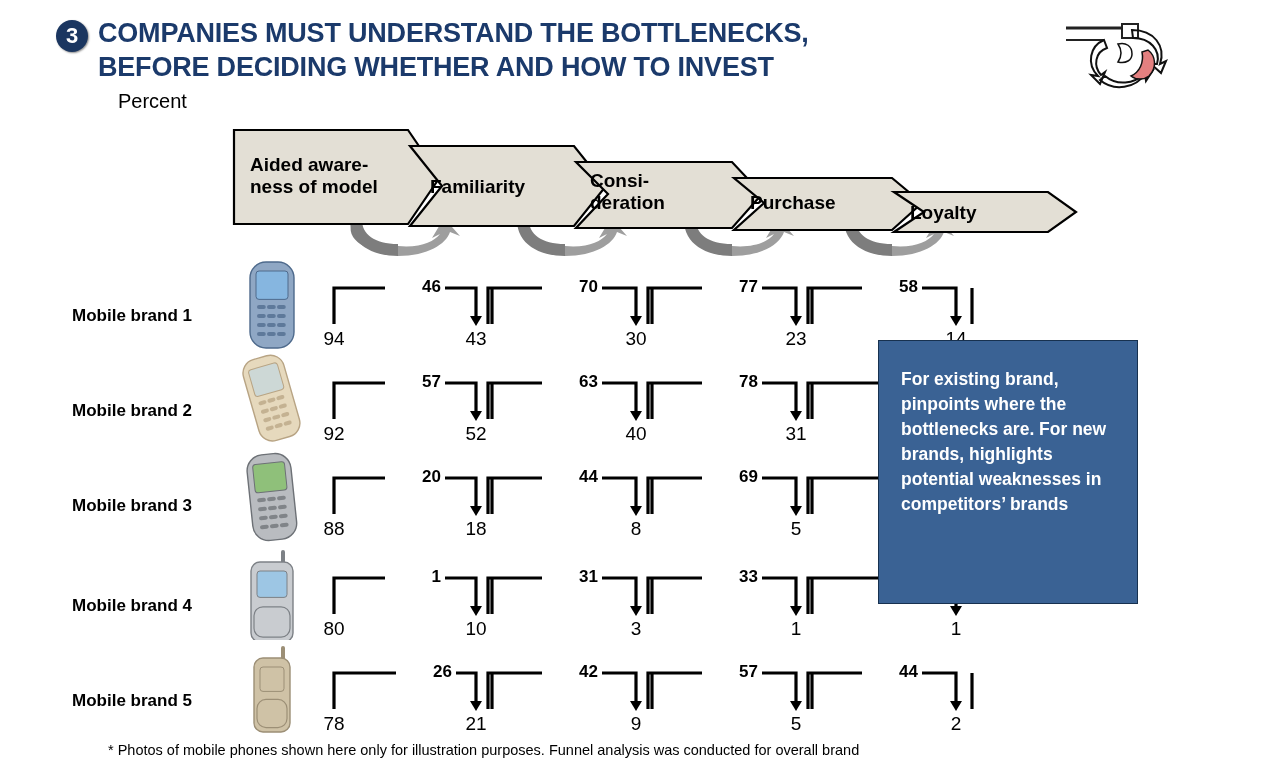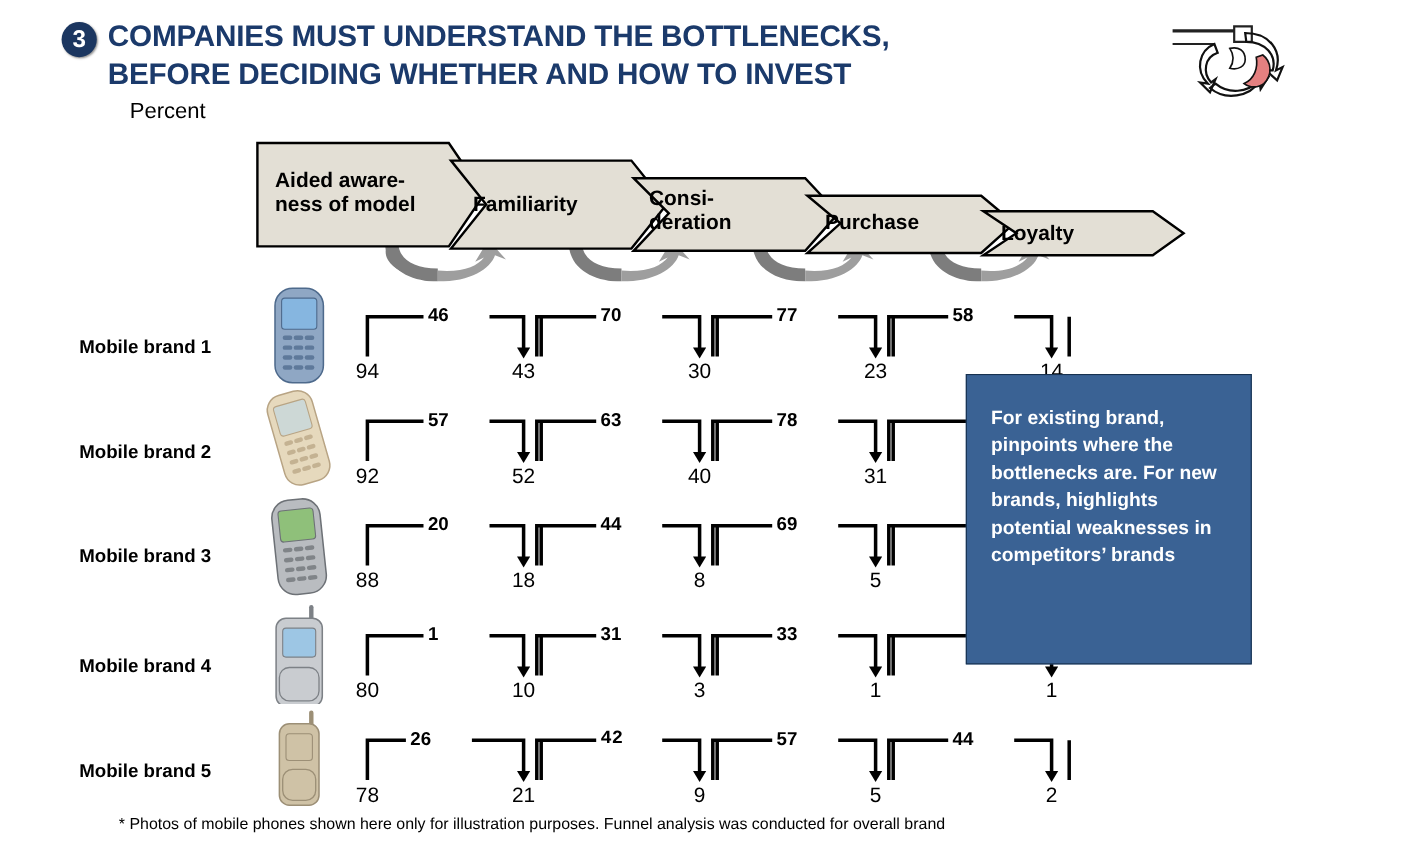--- a/index.html
+++ b/index.html
@@ -47,21 +47,21 @@
   .rowlabel{
     position:absolute;left:72px;width:170px;
     font-size:17px;font-weight:bold;color:#000;text-align:left;
   }
   .phone{position:absolute;width:64px;height:92px;}
 
   
   .conn{position:absolute;left:0;top:0;width:1280px;height:95px;}
   .pct{
     position:absolute;font-size:17px;font-weight:bold;color:#000;
-    text-align:left;background:#fff;padding:0 4px;
+    text-align:right;background:#fff;padding:0 4px;
   }
   .val{
     position:absolute;font-size:19px;color:#000;text-align:center;
     width:60px;
   }
 
   
   .callout{
     position:absolute;left:878px;top:340px;width:260px;height:264px;
     background:#3a6294;border:1px solid #17314f;
@@ -310,22 +310,22 @@
           <path d="M488 62 L488 26 L636 26 L636 56" stroke="#000" stroke-width="3.2" fill="none"></path>
           <path d="M630 54 L636 64 L642 54 Z" fill="#000"></path>
           <path d="M652 62 L652 26" stroke="#000" stroke-width="3.2" fill="none"></path>
           <path d="M648 62 L648 26 L796 26 L796 56" stroke="#000" stroke-width="3.2" fill="none"></path>
           <path d="M790 54 L796 64 L802 54 Z" fill="#000"></path>
           <path d="M812 62 L812 26" stroke="#000" stroke-width="3.2" fill="none"></path>
           <path d="M808 62 L808 26 L956 26 L956 56" stroke="#000" stroke-width="3.2" fill="none"></path>
           <path d="M950 54 L956 64 L962 54 Z" fill="#000"></path>
           <path d="M972 62 L972 26" stroke="#000" stroke-width="3.2" fill="none"></path>
         </svg>
-        <div class="pct" style="left: 369px; top: 15px; width: 52px;">26</div>
-        <div class="pct" style="left: 542px; top: 15px; width: 52px; font-family: Liberation Mono, monospace;">42</div>
+        <div class="pct" style="left: 396px; top: 15px; width: 52px;">26</div>
+        <div class="pct" style="left: 542px; top: 15px; width: 52px;">42</div>
         <div class="pct" style="left: 702px; top: 15px; width: 52px;">57</div>
         <div class="pct" style="left: 862px; top: 15px; width: 52px;">44</div>
         <div class="val" style="left: 304px; top: 66px;">78</div>
         <div class="val" style="left: 446px; top: 66px;">21</div>
         <div class="val" style="left: 606px; top: 66px;">9</div>
         <div class="val" style="left: 766px; top: 66px;">5</div>
         <div class="val" style="left: 926px; top: 66px;">2</div>
       </div>
     </div>
 

